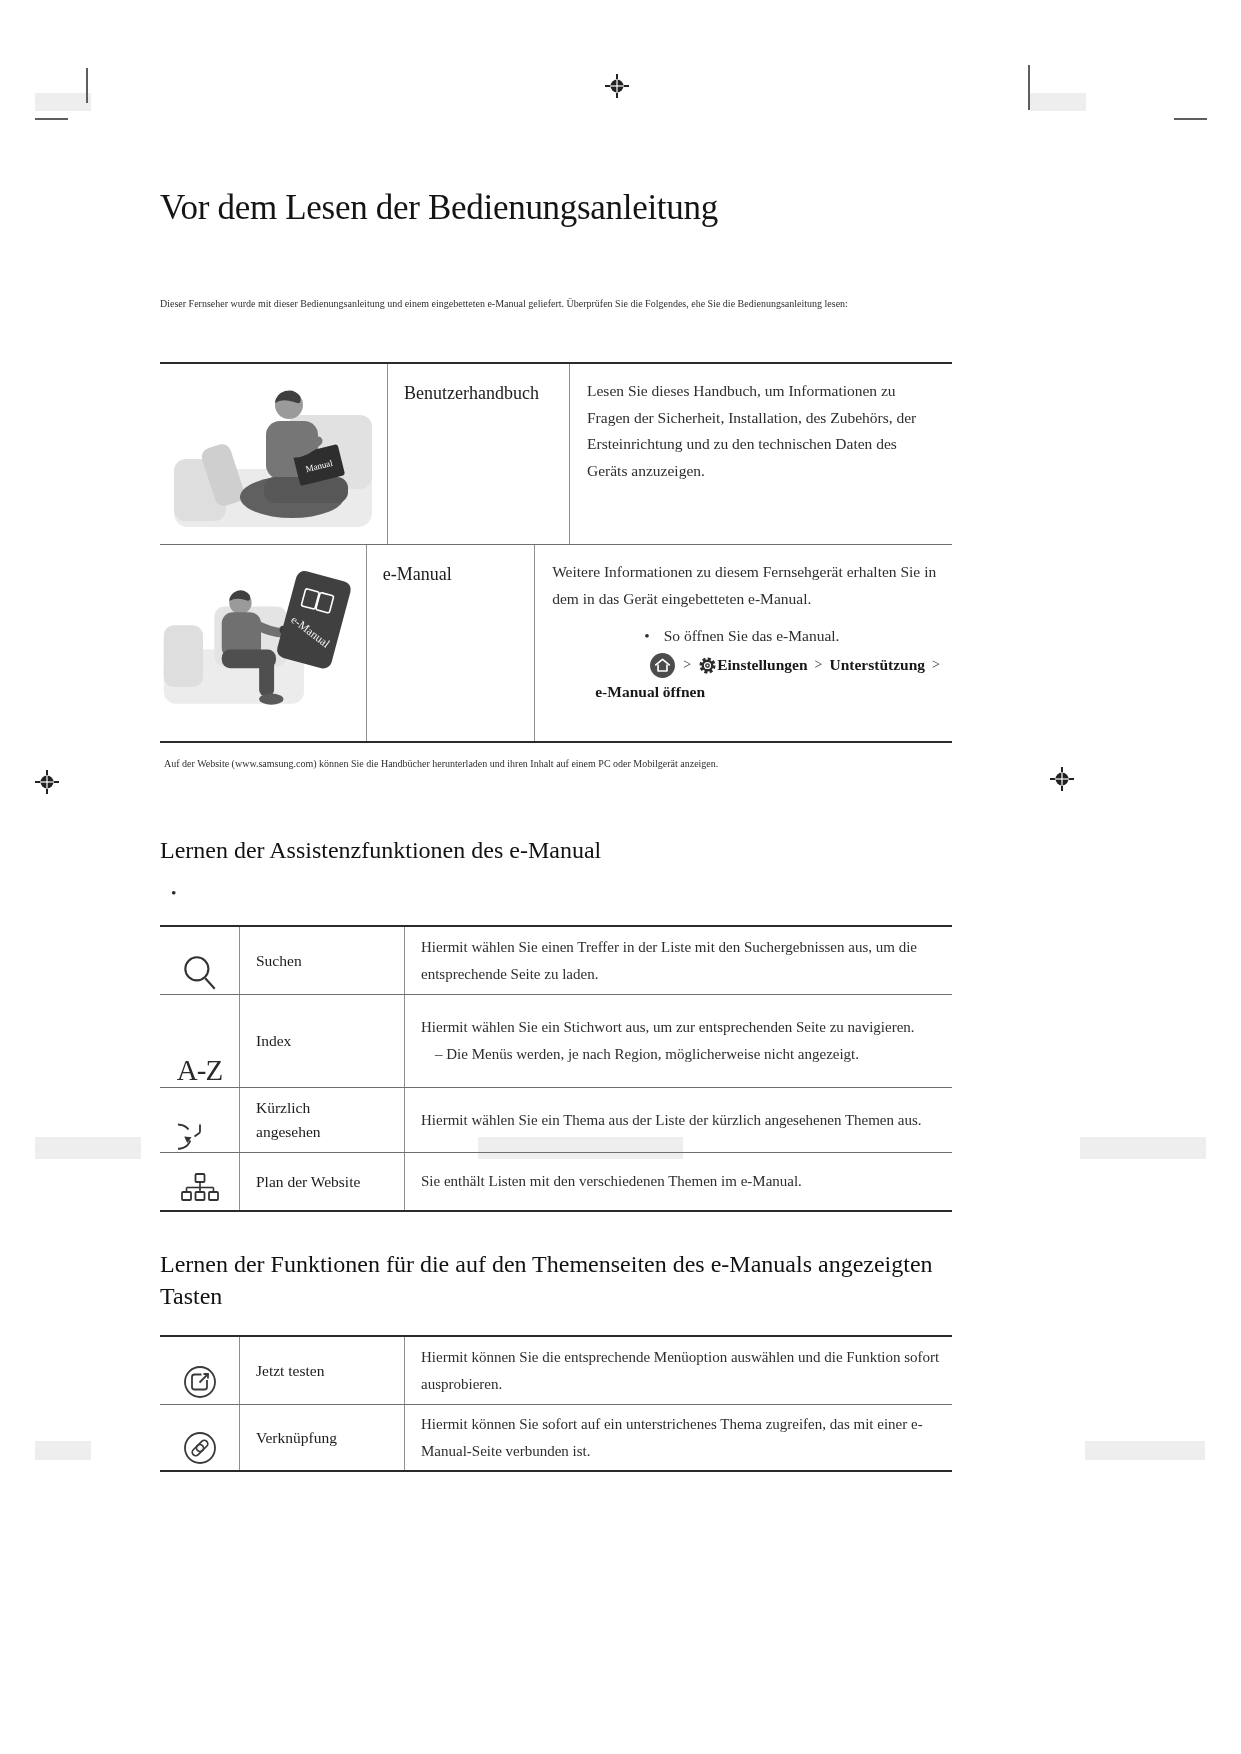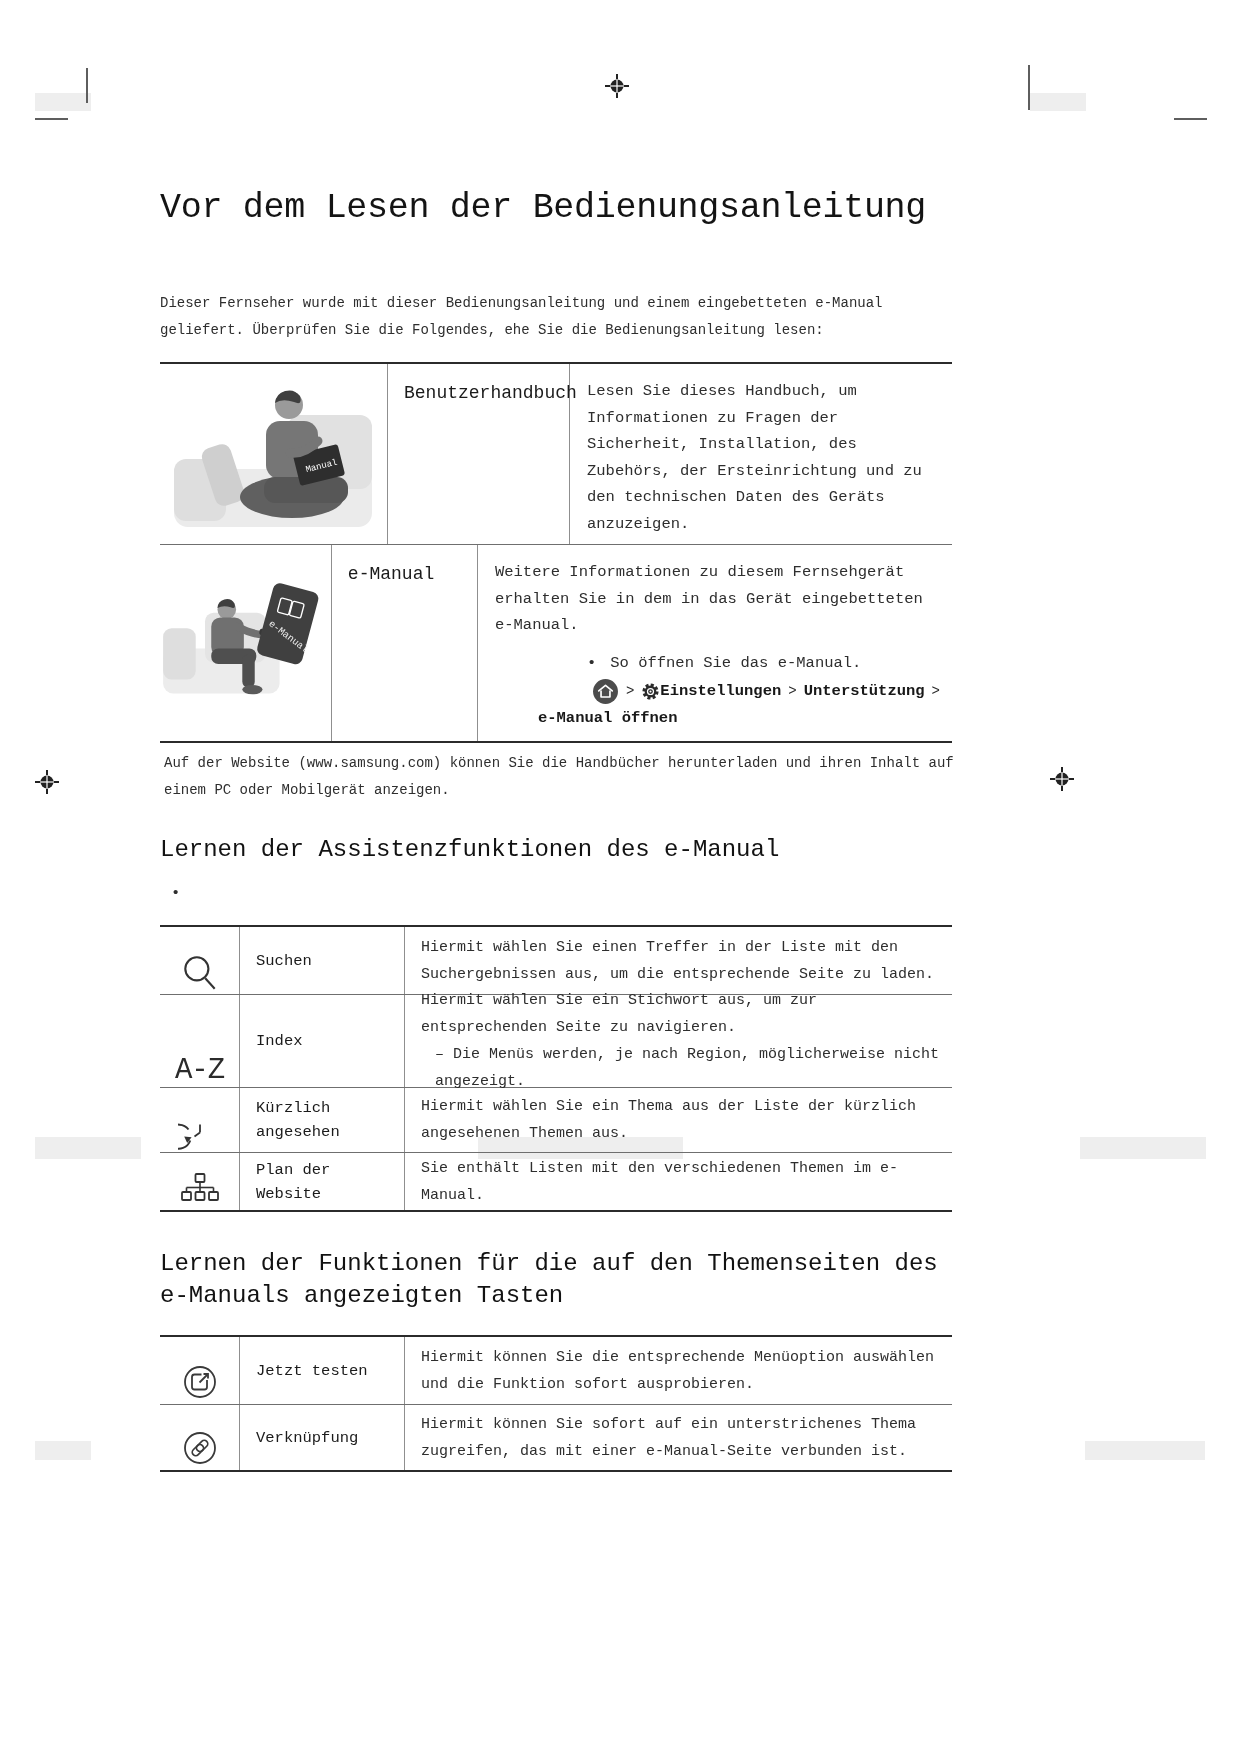--- a/index.html
+++ b/index.html
@@ -1,24 +1,24 @@
 <!DOCTYPE html>
 <html><head>
 <meta charset="utf-8">
 <style>
   html,body { margin:0; padding:0; background:#fff; }
   .page { position:relative; width:1241px; height:1511px; background:#ffffff;
-          font-family:Liberation Mono, monospace; color:#2e2e2e; overflow:hidden; }
+          font-family:Liberation Serif, serif; color:#2e2e2e; overflow:hidden; }
 
   .artifact { position:absolute; background:#eeeeee; }
 
   .title { position:absolute; left:160px; top:188px; width:850px;
            font-size:35px; font-weight:500; color:#141414; letter-spacing:-0.3px; }
 
-  .body-text { font-size:14px; line-height:27px; color:#2e2e2e; }
+  .body-text { font-size:10px; line-height:27px; color:#2e2e2e; }
   .intro { position:absolute; left:160px; top:290px; width:792px; }
   .website-note { position:absolute; left:152px; top:750px; width:800px;margin-left:12px; }
 
   
   .tbl { position:absolute; left:160px; width:792px;
          border-top:2px solid #2b2b2b; border-bottom:2px solid #2b2b2b; }
   .row { display:flex; box-sizing:border-box; }
   .row + .row { border-top:1px solid #6f6f6f; }
 
   .c-img  { width:228px; border-right:1px solid #8f8f8f; box-sizing:border-box;

